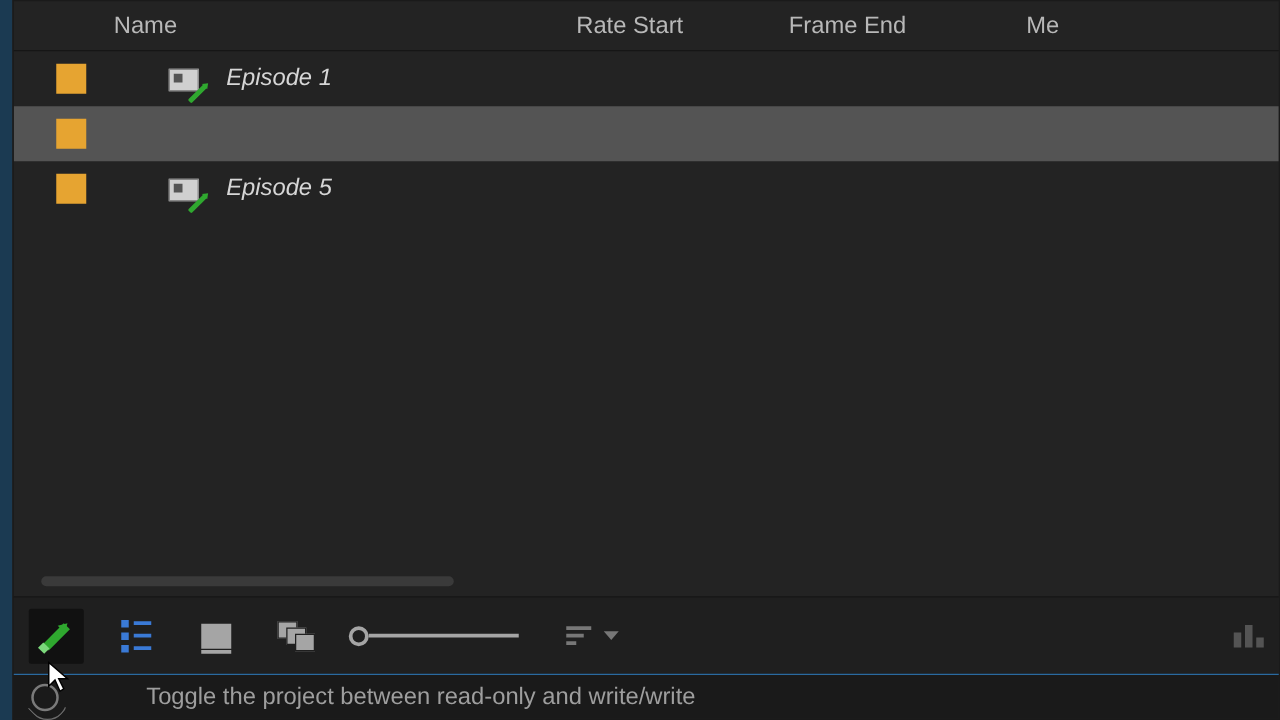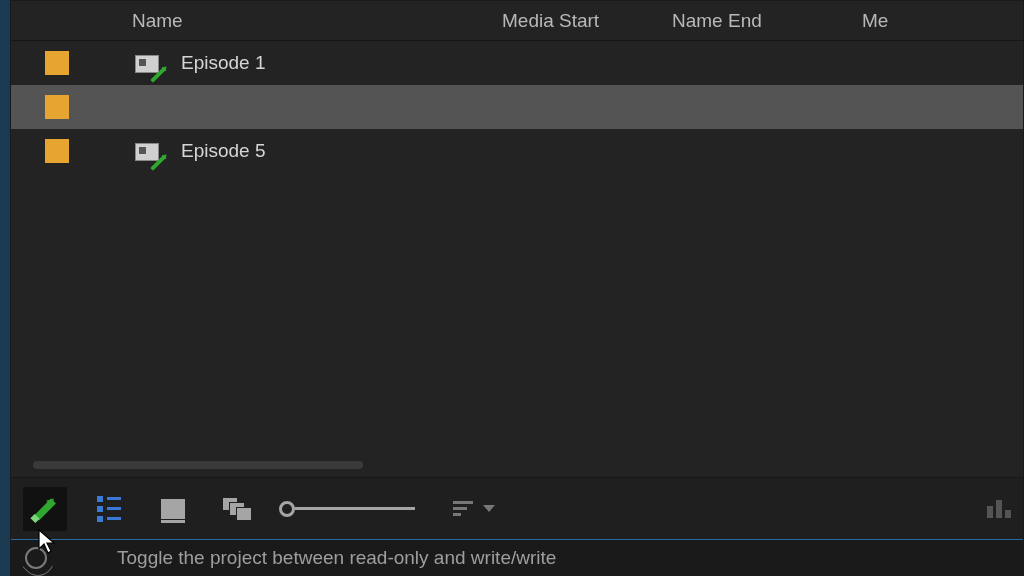--- a/index.html
+++ b/index.html
@@ -27,23 +27,23 @@
     align-items: center;
     height: 40px;
     border-bottom: 1px solid #161616;
   }
   .col-icon { width: 70px; }
   .col-name { flex: 0 0 370px; padding-left: 10px; }
   .col-framerate { flex: 0 0 190px; padding-left: 10px; display:flex; align-items:center; gap:6px;}
   .col-mstart { flex: 0 0 170px; padding-left: 10px; }
   .col-mend { flex: 0 0 190px; padding-left: 10px; }
   .col-last { flex: 1; padding-left: 10px; white-space:nowrap; overflow:hidden;}
-  .header-row .lbl { color: #b8b8b8; font-size: 19px; margin-left: 41px; }
-
-  .rows { flex: 1; overflow: hidden; }
+  .header-row .lbl { color: #b8b8b8; font-size: 19px; }
+
+  .rows { flex: 1; overflow: hidden; font-style: italic; }
   .row {
     display: flex;
     align-items: center;
     height: 44px;
   }
   .row.selected { background: #545454; }
   .row .icon-stack {
     width: 70px;
     display: flex;
     align-items: center;
@@ -269,24 +269,24 @@
 <div class="left-accent"></div>
 
 <div class="panel">
 
   <div class="header-row">
     <div class="col-icon"></div>
     <div class="col-name">
       <span class="lbl">Name</span>
     </div>
     <div class="col-mstart">
-      <span class="lbl">Media Start</span>
+      <span class="lbl">Rate Start</span>
     </div>
     <div class="col-mend">
-      <span class="lbl">Name End</span>
+      <span class="lbl">Frame End</span>
     </div>
     <div class="col-last">
       <span class="lbl">Me</span>
     </div>
   </div>
 
   <div class="rows">
 
     <div class="row">
       <div class="icon-stack">

